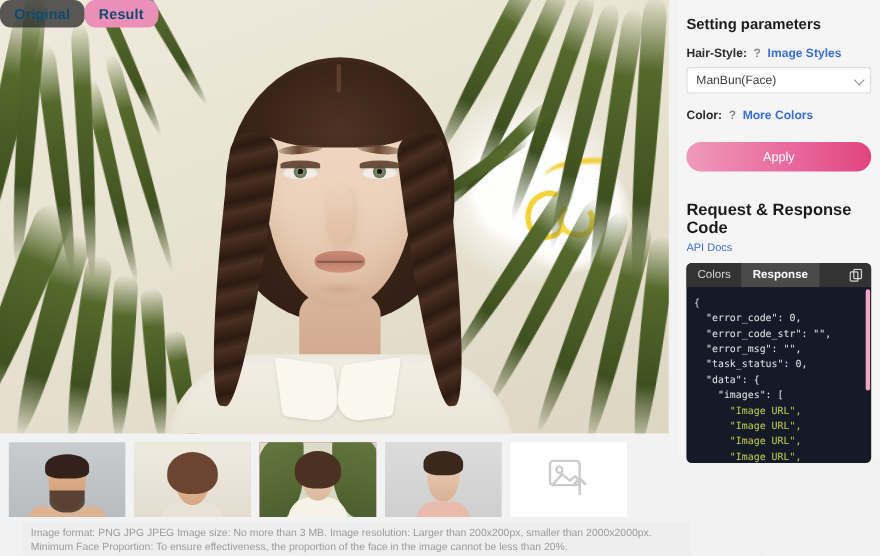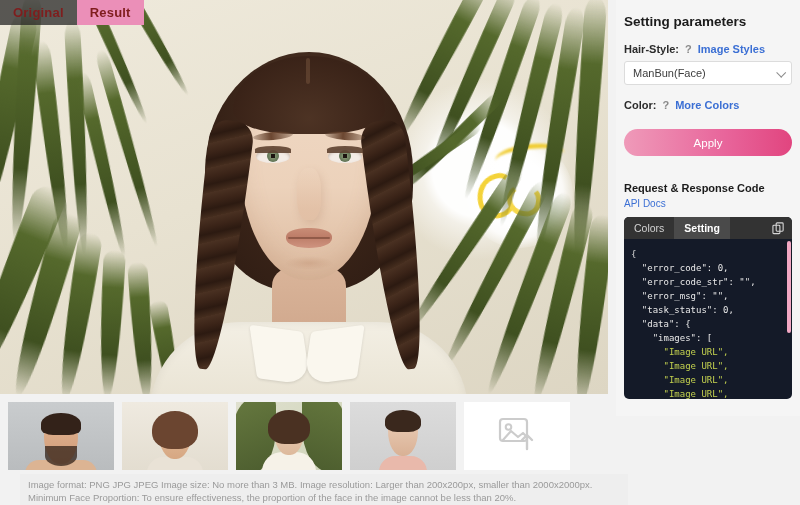--- a/index.html
+++ b/index.html
@@ -151,21 +151,21 @@
   }
   .chin-shadow {
     position: absolute; left: 284px; top: 256px; width: 50px; height: 14px;
     background: radial-gradient(ellipse, rgba(185,135,105,.35), rgba(185,135,105,0) 70%);
   }
 
   
   .view-tabs { position: absolute; left: 0; top: 0; display: flex; z-index: 6; }
   .view-tab {
     padding: 5px 13px; font-size: 13px; font-weight: bold;
-    color: #7f1d1d; letter-spacing: .2px; cursor: pointer;
+    color: #0c4a6e; letter-spacing: .2px; cursor: pointer; border-radius: 10px;
   }
   .view-tab.original { background: rgba(30,30,30,0.72); }
   .view-tab.result { background: #eb8fb8; }
 
   
   .thumbs {
     position: absolute; left: 0; top: 398px;
     width: 608px; height: 76px;
     display: flex; align-items: center; gap: 8px; padding: 0 8px;
   }
@@ -233,21 +233,21 @@
     position: absolute; right: 7px; top: 8px; width: 7px; height: 7px;
     border-right: 1.4px solid #8b8b8b; border-bottom: 1.4px solid #8b8b8b;
     transform: rotate(45deg) translateY(-1px);
   }
   .apply-btn {
     margin-top: 18px; width: 100%; height: 27px; border: none; border-radius: 14px;
     background: linear-gradient(90deg, #ef9ab9 0%, #e8659b 60%, #e1457f 100%);
     color: #ffffff; font-size: 11.5px; font-family: "Liberation Sans", sans-serif;
     cursor: pointer;
   }
-  .code-title { margin-top: 26px; font-size: 11px; font-weight: bold; color: #1b1b1b; }
+  .code-title { margin-top: 26px; font-size: 15px; font-weight: bold; color: #1b1b1b; }
   .api-docs { margin-top: 4px; font-size: 10px; color: #3b6fd4; cursor: pointer; }
   .code-box {
     position: relative; margin-top: 8px; width: 100%; height: 182px;
     background: #141a28; border-radius: 5px; overflow: hidden;
   }
   .code-tabs { display: flex; align-items: center; height: 22px; background: #333333; }
   .code-tab {
     height: 22px; padding: 0 10px; display: flex; align-items: center;
     font-size: 10.5px; color: #d2d2d2; cursor: pointer;
   }
@@ -410,21 +410,21 @@
     </div>
 
     <button class="apply-btn">Apply</button>
 
     <div class="code-title">Request &amp; Response Code</div>
     <div class="api-docs">API Docs</div>
 
     <div class="code-box">
       <div class="code-tabs">
         <div class="code-tab">Colors</div>
-        <div class="code-tab active">Setting</div>
+        <div class="code-tab active">Response</div>
         <span class="copy-btn">
           <svg width="13" height="13" viewBox="0 0 14 14" fill="none">
             <rect x="1" y="3.5" width="7.5" height="9" rx="1" stroke="#d6d6d6" stroke-width="1.2"></rect>
             <rect x="4.5" y="1" width="7.5" height="9" rx="1" stroke="#d6d6d6" stroke-width="1.2"></rect>
           </svg>
         </span>
       </div>
       <div class="code-body"><span class="g">{</span>
 <span class="k">  "error_code": 0,</span>
 <span class="k">  "error_code_str": "",</span>

